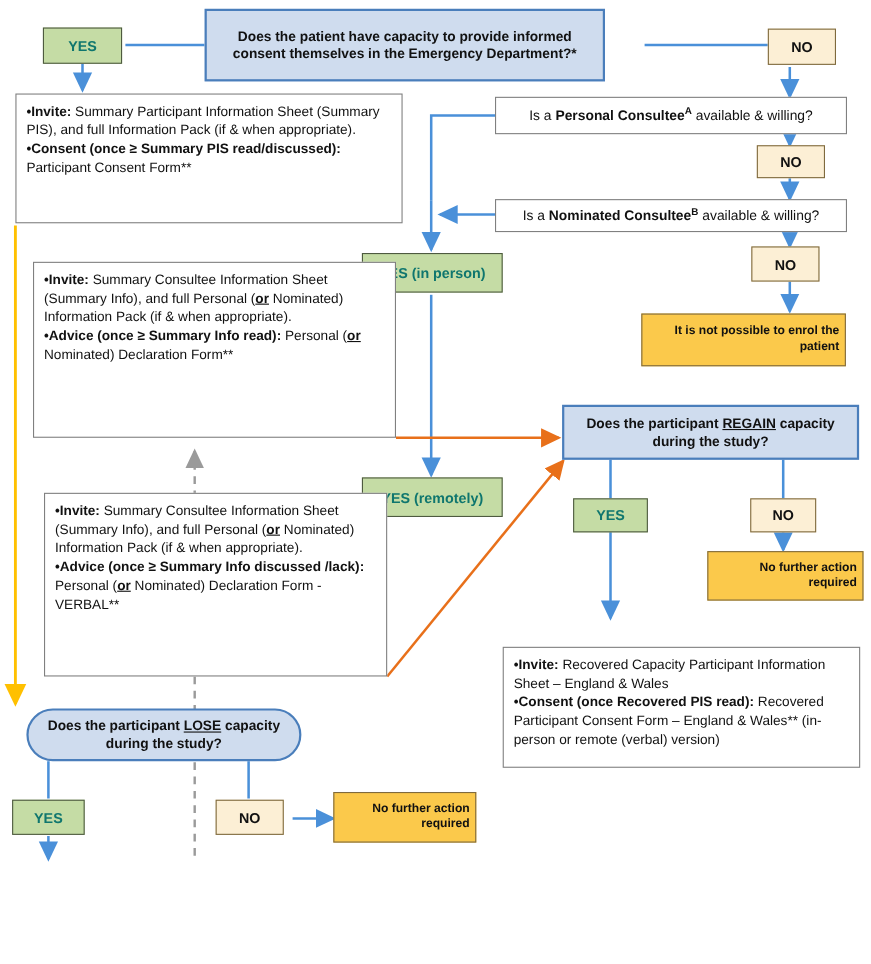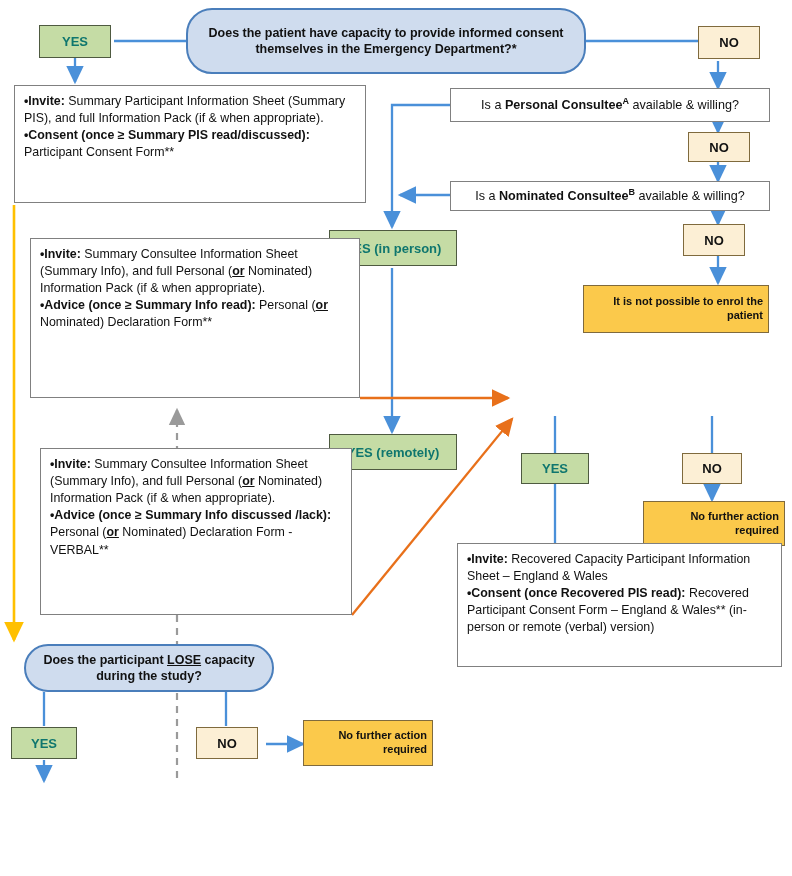--- a/index.html
+++ b/index.html
@@ -125,21 +125,21 @@
 
     <g stroke="#ffc000" stroke-width="2.6" fill="none">
       <path d="M14,205 L14,640" marker-end="url(#ay)"></path>
     </g>
 
     <g stroke="#9a9a9a" stroke-width="2.2" fill="none" stroke-dasharray="7 6">
       <path d="M177,778 L177,410" marker-end="url(#ag)"></path>
     </g>
   </svg>
 
-  <div class="node qbox" style="left:186px;top:8px;width:400px;height:66px;border-radius:26px;">
+  <div class="node qbox" style="left:186px;top:8px;width:364px;height:66px;">
     <span>Does the patient have capacity to provide informed consent themselves in the Emergency Department?*</span>
   </div>
 
   <div class="node yes" style="left:39px;top:25px;width:72px;height:33px;">
     <span>YES</span>
   </div>
 
   <div class="node no" style="left:698px;top:26px;width:62px;height:33px;">
     <span>NO</span>
   </div>
@@ -180,34 +180,37 @@
 
   <div class="node yes" style="left:329px;top:434px;width:128px;height:36px;">
     <span>YES (remotely)</span>
   </div>
 
   <div class="node wbox" style="left:40px;top:448px;width:312px;height:167px;">
     <span><b>•Invite:</b><span> Summary Consultee Information Sheet (Summary Info), and full Personal (</span><b><u>or</u></b><span> Nominated) Information Pack (if &amp; when appropriate).</span></span><br>
     <span><b>•Advice (once ≥ Summary Info discussed /lack):</b><span> Personal (</span><b><u>or</u></b><span> Nominated) Declaration Form - VERBAL**</span></span>
   </div>
 
+  <div class="node qbox" style="left:511px;top:368px;width:270px;height:50px;">
+    <span><span>Does the participant </span><u>REGAIN</u><span> capacity during the study?</span></span>
+  </div>
 
   <div class="node yes" style="left:521px;top:453px;width:68px;height:31px;">
     <span>YES</span>
   </div>
 
   <div class="node no" style="left:682px;top:453px;width:60px;height:31px;">
     <span>NO</span>
   </div>
 
   <div class="node amber" style="left:643px;top:501px;width:142px;height:45px;">
     <span>No further action required</span>
   </div>
 
-  <div class="node wbox" style="left:457px;top:543px;width:325px;height:124px;">
+  <div class="node wbox" style="left:457px;top:588px;width:325px;height:110px;">
     <span><b>•Invite:</b><span> Recovered Capacity Participant Information Sheet – England &amp; Wales</span></span><br>
     <span><b>•Consent (once Recovered PIS read):</b><span> Recovered Participant Consent Form – England &amp; Wales** (in-person or remote (verbal) version)</span></span>
   </div>
 
   <div class="node qbox" style="left:24px;top:644px;width:250px;height:48px;border-radius:24px;">
     <span><span>Does the participant </span><u>LOSE</u><span> capacity during the study?</span></span>
   </div>
 
   <div class="node yes" style="left:11px;top:727px;width:66px;height:32px;">
     <span>YES</span>

